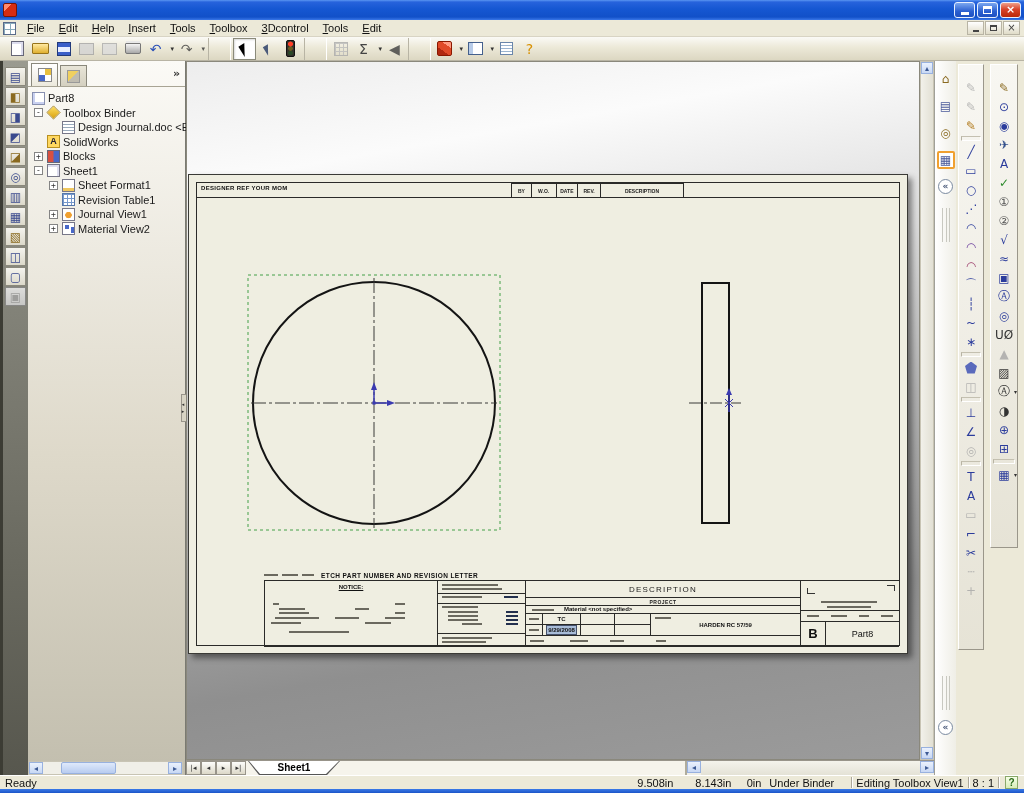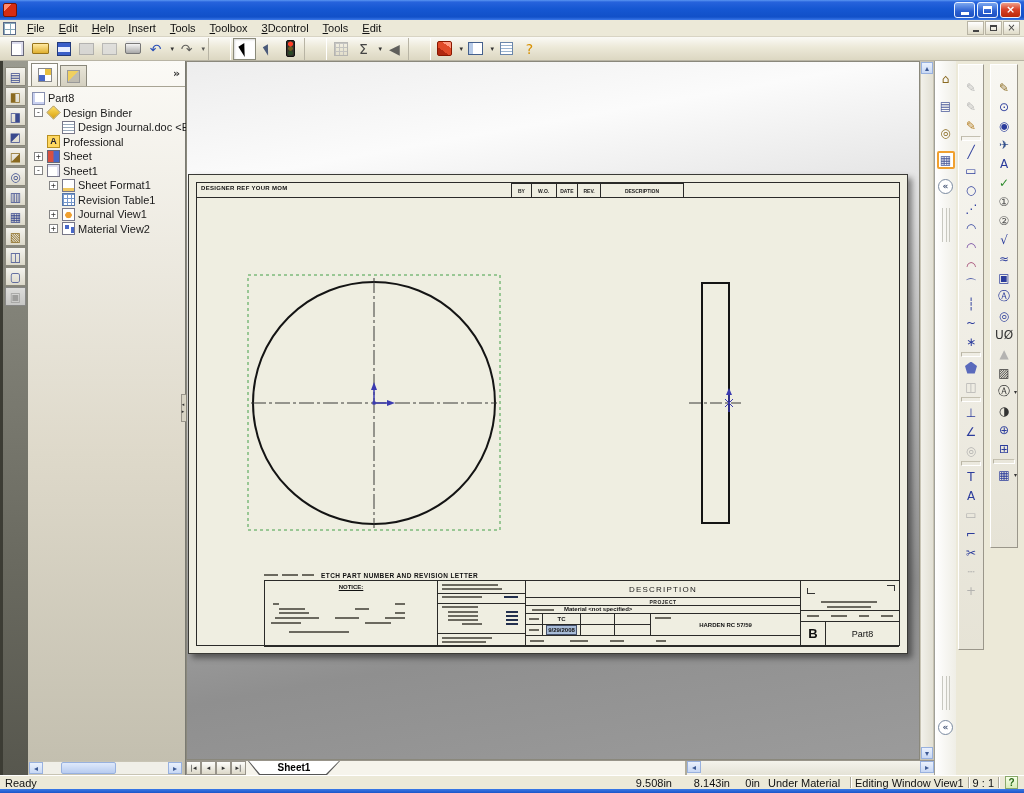--- a/index.html
+++ b/index.html
@@ -469,39 +469,39 @@
 
           <div class="trow" style="padding-left: 4px;">
 
             <span class="ticon i-part"></span>
             <span class="tlabel">Part8</span>
           </div>
 
           <div class="trow" style="padding-left: 19px;">
             <span class="tbox" style="left: 6px;">-</span>
             <span class="ticon i-binder"></span>
-            <span class="tlabel">Design Binder</span>
+            <span class="tlabel">Toolbox Binder</span>
           </div>
 
           <div class="trow" style="padding-left: 34px;">
 
             <span class="ticon i-doc"></span>
             <span class="tlabel">Design Journal.doc &lt;Empty</span>
           </div>
 
           <div class="trow" style="padding-left: 19px;">
 
             <span class="ticon i-annot"></span>
-            <span class="tlabel">Professional</span>
+            <span class="tlabel">SolidWorks</span>
           </div>
 
           <div class="trow" style="padding-left: 19px;">
             <span class="tbox" style="left: 6px;">+</span>
             <span class="ticon i-blocks"></span>
-            <span class="tlabel">Sheet</span>
+            <span class="tlabel">Blocks</span>
           </div>
 
           <div class="trow" style="padding-left: 19px;">
             <span class="tbox" style="left: 6px;">-</span>
             <span class="ticon i-sheet"></span>
             <span class="tlabel">Sheet1</span>
           </div>
 
           <div class="trow" style="padding-left: 34px;">
             <span class="tbox" style="left: 21px;">+</span>
@@ -945,22 +945,22 @@
       </div>
     </div>
   </div>
 
   <div id="statusbar">
     <span id="sb-ready">Ready</span>
     <span style="margin-left:auto"></span>
     <span class="sbv" style="width:58px">9.508in</span>
     <span class="sbv" style="width:58px">8.143in</span>
     <span class="sbv" style="width:30px">0in</span>
-    <span class="sbv" style="width:86px;text-align:left;padding-left:8px">Under Material</span>
+    <span class="sbv" style="width:86px;text-align:left;padding-left:8px">Under Binder</span>
     <span class="sbdiv"></span>
-    <span class="sbv">Editing Window View1</span>
+    <span class="sbv">Editing Toolbox View1</span>
     <span class="sbdiv"></span>
-    <span class="sbv">9 : 1</span>
+    <span class="sbv">8 : 1</span>
     <span class="sbdiv"></span>
     <span class="sb-help">?</span>
   </div>
   <div id="sliver"></div>
 </div>
 
 </body></html>

